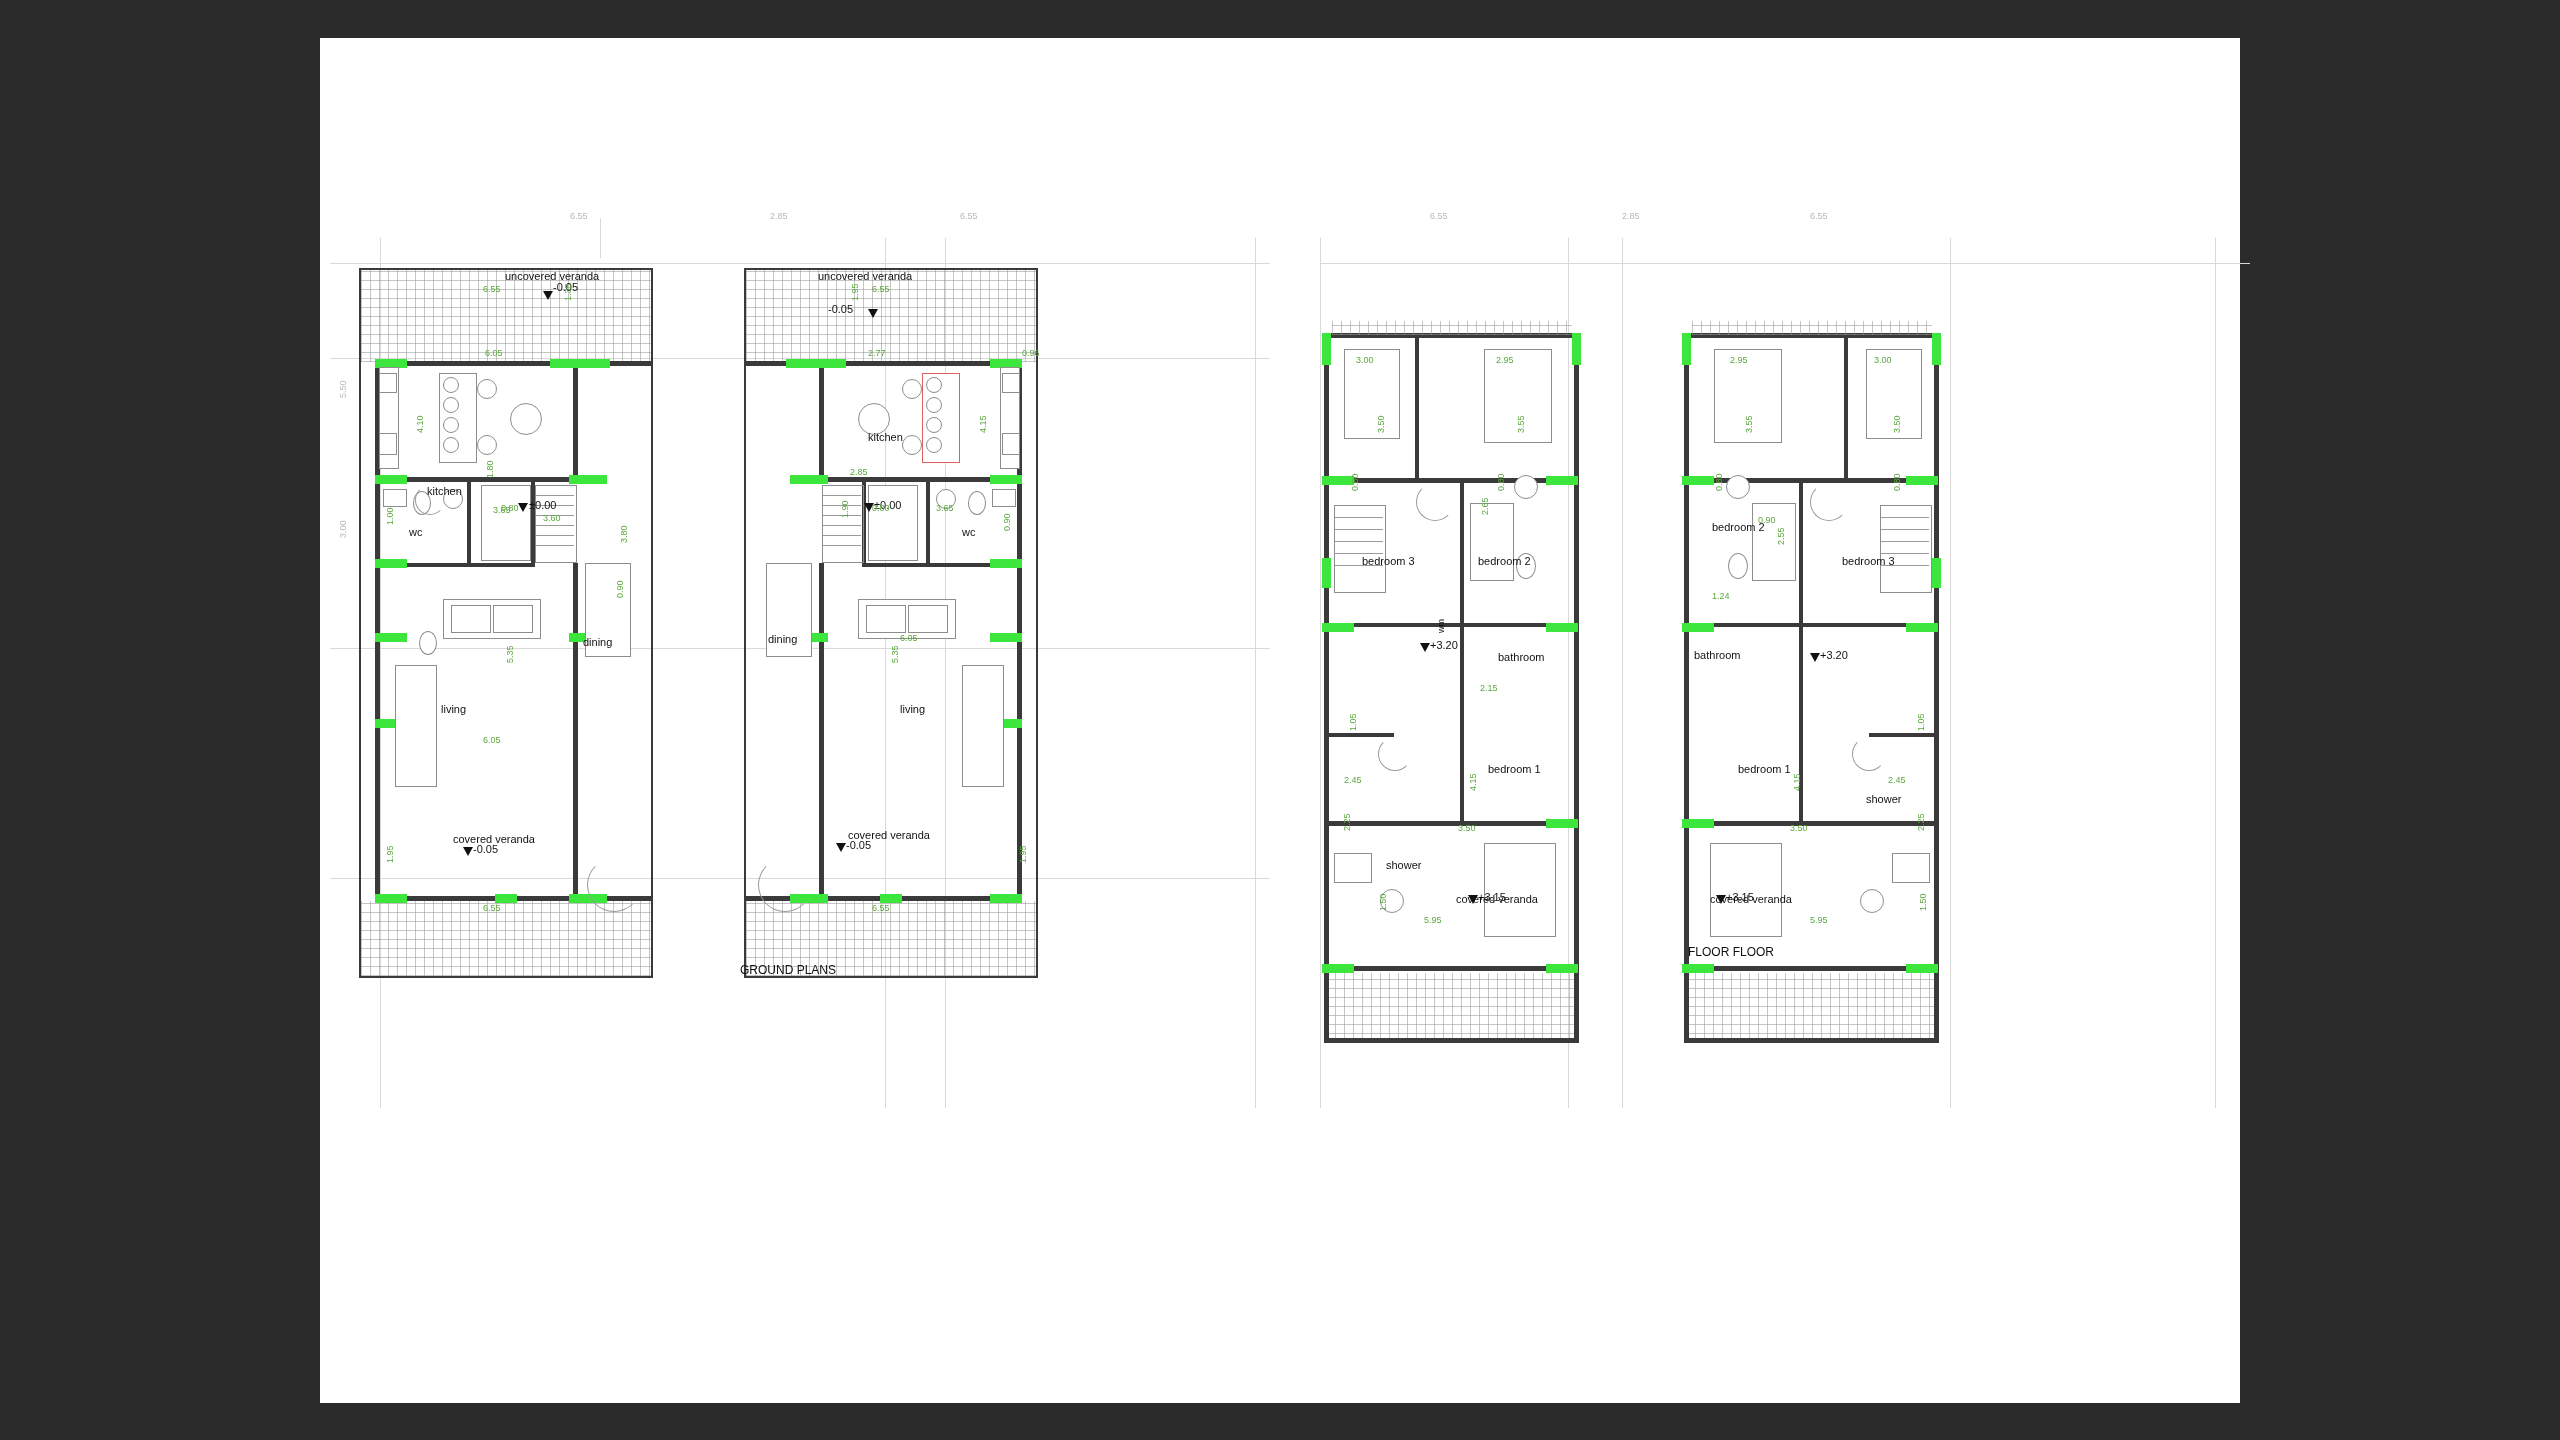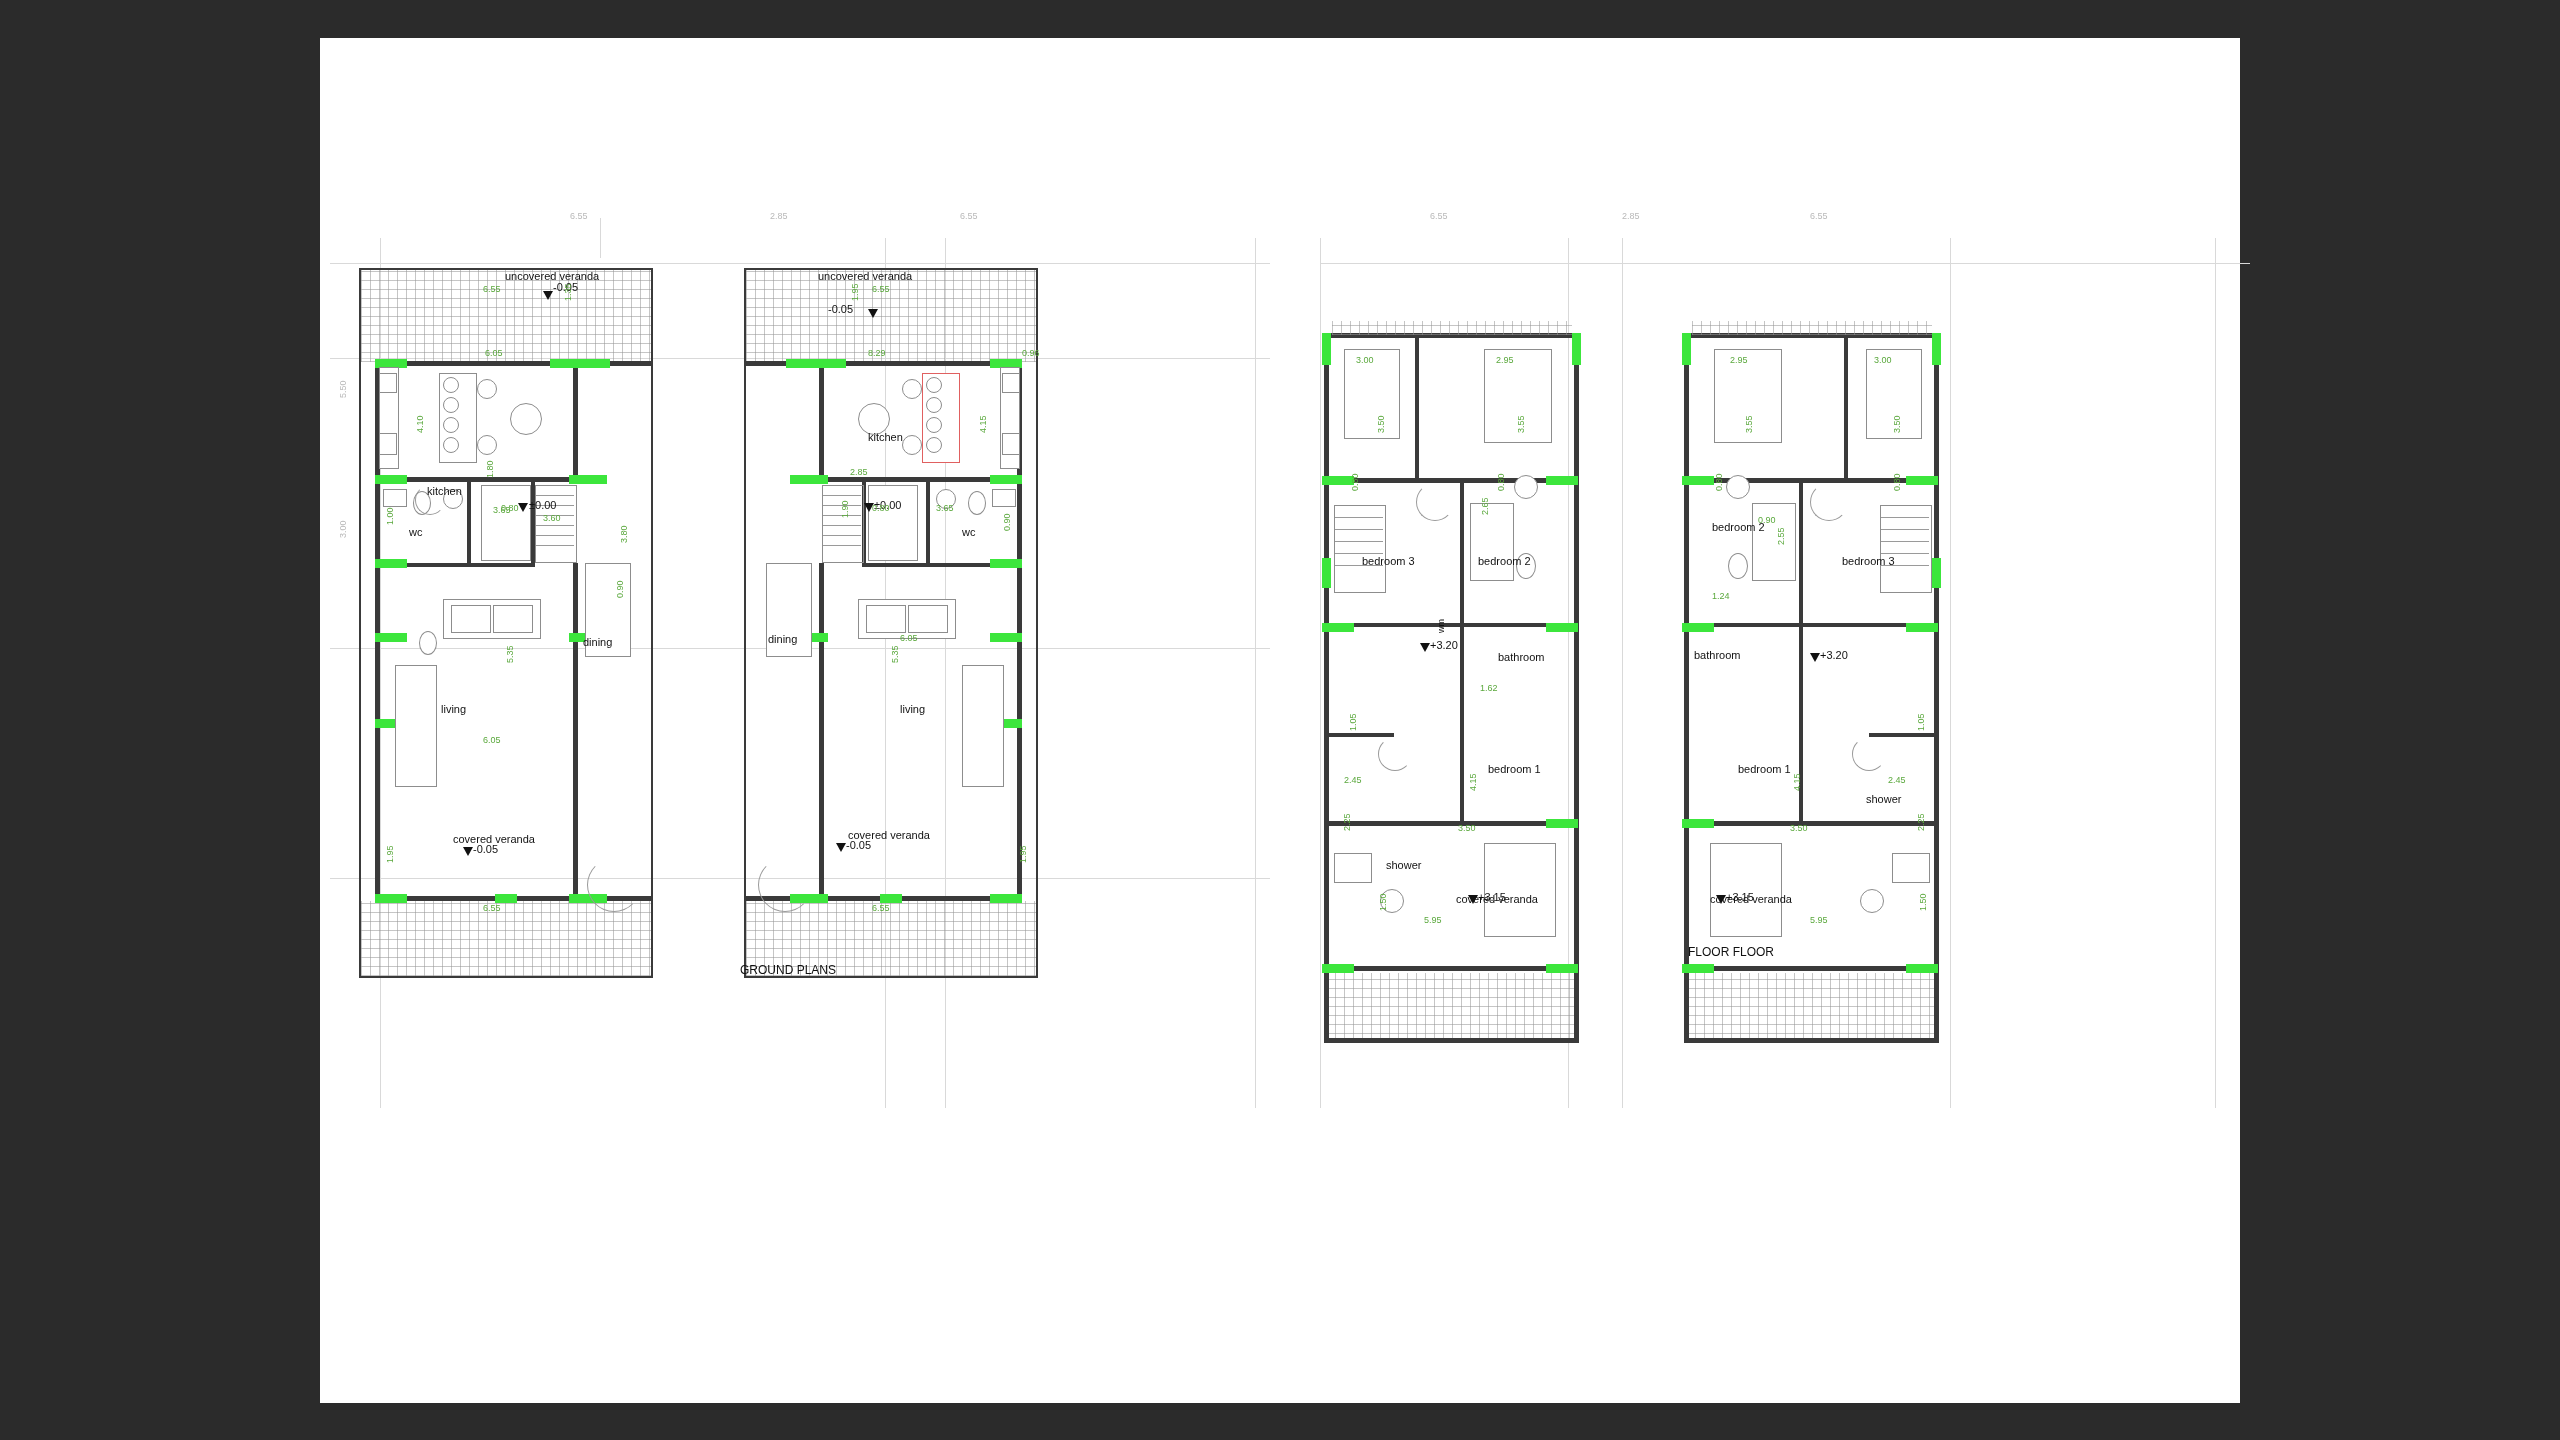--- a/index.html
+++ b/index.html
@@ -304,21 +304,21 @@
       <div class="label" style="left:108px; top:566px;">covered veranda</div>
 
       <div class="lvl-mark" style="left:128px; top:46px;"></div>
       <div class="lvl" style="left:88px; top:40px;">-0.05</div>
       <div class="lvl-mark" style="left:124px; top:240px;"></div>
       <div class="lvl" style="left:134px; top:236px;">±0.00</div>
       <div class="lvl-mark" style="left:96px; top:580px;"></div>
       <div class="lvl" style="left:106px; top:576px;">-0.05</div>
 
       <div class="dim" style="left:132px; top:21px;">6.55</div>
-      <div class="dim" style="left:128px; top:85px;">8.29</div>
+      <div class="dim" style="left:128px; top:85px;">2.77</div>
       <div class="dim" style="left:282px; top:85px;">0.96</div>
       <div class="dim dim-v" style="left:238px; top:170px;">4.15</div>
       <div class="dim" style="left:110px; top:204px;">2.85</div>
       <div class="dim dim-v" style="left:100px; top:255px;">1.90</div>
       <div class="dim" style="left:132px; top:240px;">0.80</div>
       <div class="dim" style="left:196px; top:240px;">3.65</div>
       <div class="dim dim-v" style="left:150px; top:400px;">5.35</div>
       <div class="dim" style="left:160px; top:370px;">6.05</div>
       <div class="dim dim-v" style="left:278px; top:600px;">1.95</div>
       <div class="dim" style="left:132px; top:640px;">6.55</div>
@@ -407,21 +407,21 @@
       <div class="lvl-mark" style="left:148px; top:562px;"></div>
       <div class="lvl" style="left:158px; top:558px;">+3.15</div>
 
       <div class="dim" style="left:36px; top:22px;">3.00</div>
       <div class="dim" style="left:176px; top:22px;">2.95</div>
       <div class="dim dim-v" style="left:56px; top:100px;">3.50</div>
       <div class="dim dim-v" style="left:196px; top:100px;">3.55</div>
       <div class="dim dim-v" style="left:30px; top:158px;">0.80</div>
       <div class="dim dim-v" style="left:176px; top:158px;">0.80</div>
       <div class="dim dim-v" style="left:160px; top:182px;">2.65</div>
-      <div class="dim" style="left:160px; top:350px;">1.62</div>
+      <div class="dim" style="left:160px; top:350px;">2.15</div>
       <div class="dim dim-v" style="left:28px; top:398px;">1.05</div>
       <div class="dim dim-v" style="left:148px; top:458px;">4.15</div>
       <div class="dim" style="left:24px; top:442px;">2.45</div>
       <div class="dim dim-v" style="left:22px; top:498px;">2.25</div>
       <div class="dim" style="left:138px; top:490px;">3.50</div>
       <div class="dim dim-v" style="left:58px; top:578px;">1.50</div>
       <div class="dim" style="left:104px; top:582px;">5.95</div>
     </div>
 
     <div class="plan" id="ff-right" style="left:370px; top:115px; width:270px; height:720px;">

